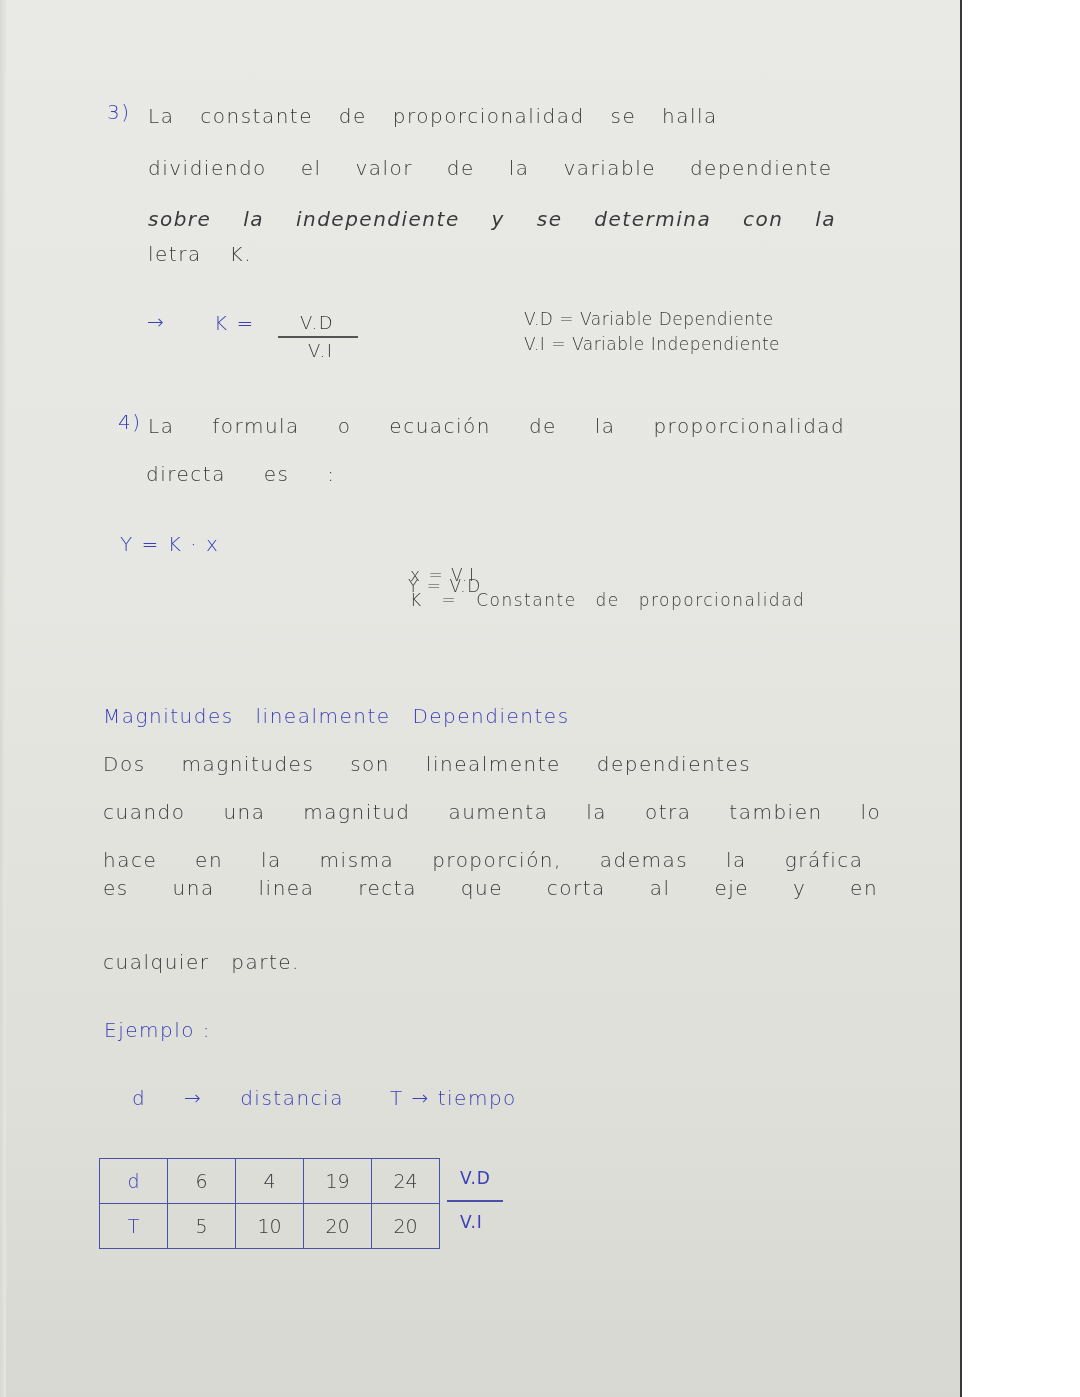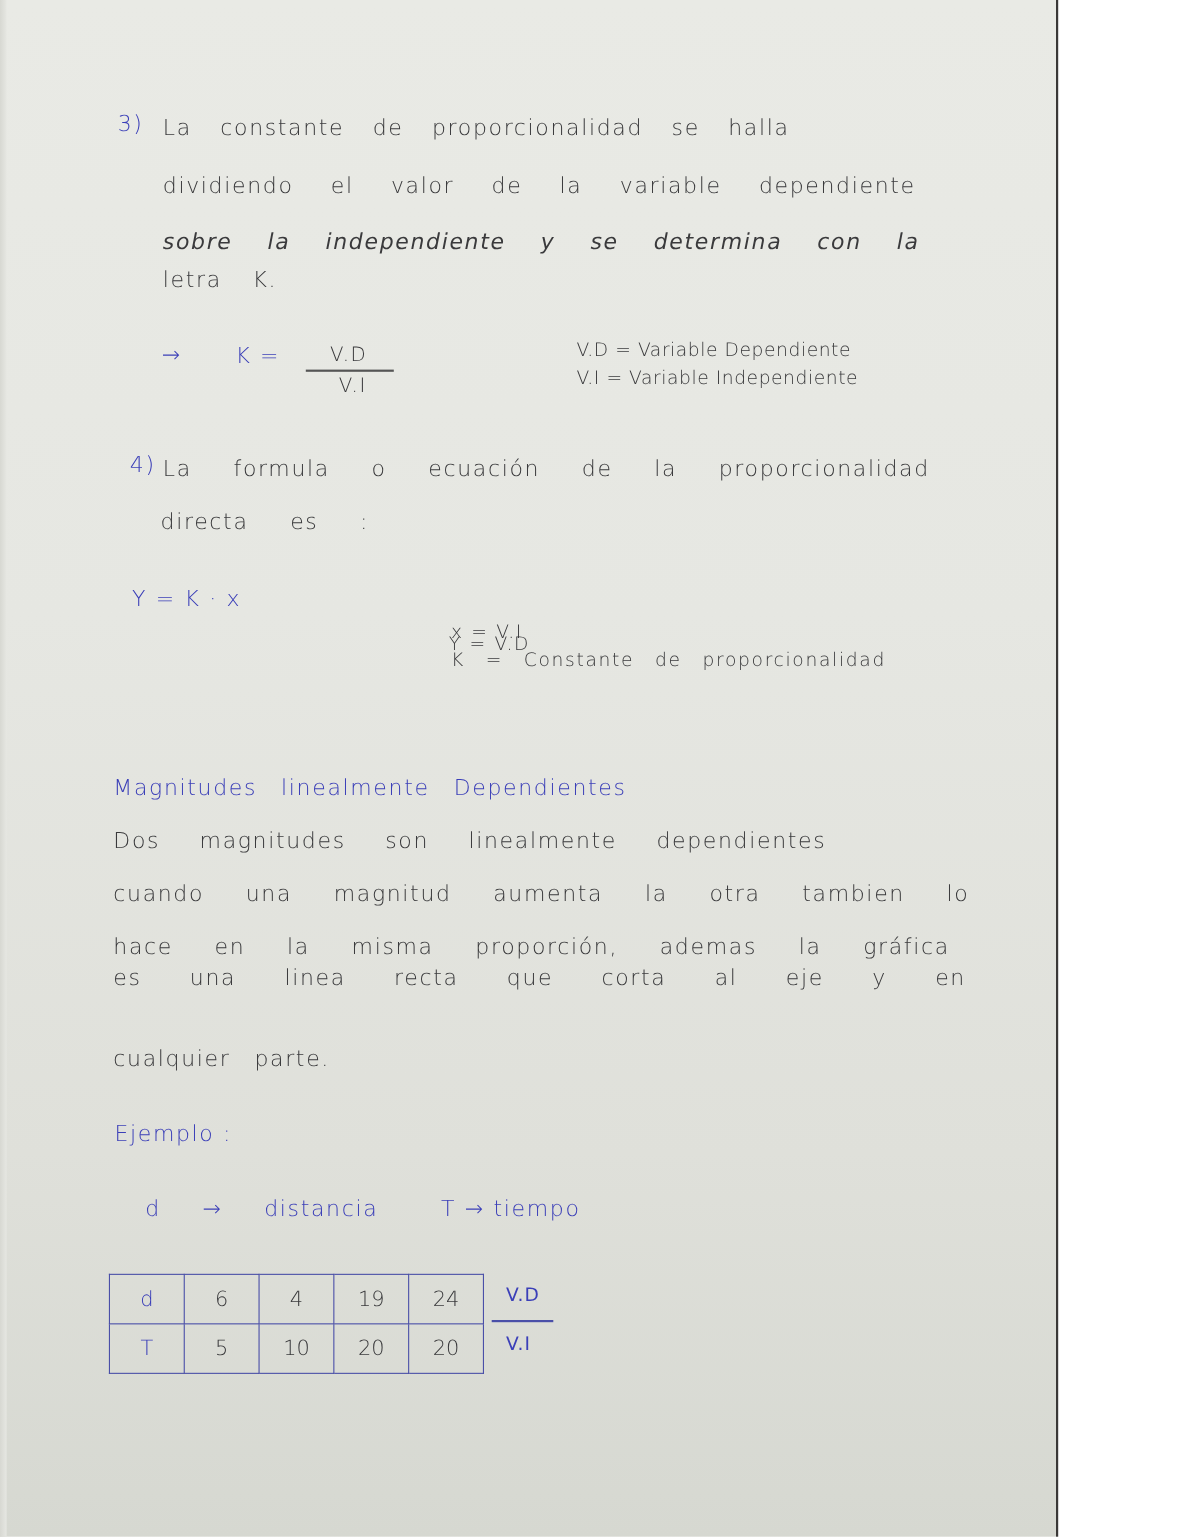--- a/index.html
+++ b/index.html
@@ -88,21 +88,21 @@
   <div class="hw lg ink-blue" style="left:103px;top:704px;word-spacing:14px;">Magnitudes linealmente Dependientes</div>
   <div class="hw lg ink-dark" style="left:103px;top:752px;word-spacing:28px;">Dos magnitudes son linealmente dependientes</div>
   <div class="hw lg ink-dark" style="left:103px;top:800px;word-spacing:30px;">cuando una magnitud aumenta la otra tambien lo</div>
   <div class="hw lg ink-dark" style="left:103px;top:848px;word-spacing:30px;">hace en la misma proporción, ademas la gráfica</div>
   <div class="hw lg ink-dark" style="left:103px;top:864px;word-spacing:36px;margin-top:12px;">es una linea recta que corta al eje y en</div>
   <div class="hw lg ink-dark" style="left:103px;top:950px;word-spacing:14px;">cualquier parte.</div>
 
   <div class="hw lg ink-blue" style="left:104px;top:1018px;">Ejemplo :</div>
 
   <div class="hw lg ink-blue" style="left:132px;top:1086px;word-spacing:30px;">d → distancia</div>
-  <div class="hw lg ink-blue" style="left:401px;top:1086px;">T → tiempo</div>
+  <div class="hw lg ink-blue" style="left:390px;top:1086px;">T → tiempo</div>
 
   <table class="ex">
     <tbody>
         <tr>
       <td class="hdr">d</td>
       <td>6</td>
       <td>4</td>
       <td>19</td>
       <td>24</td>
     </tr>

